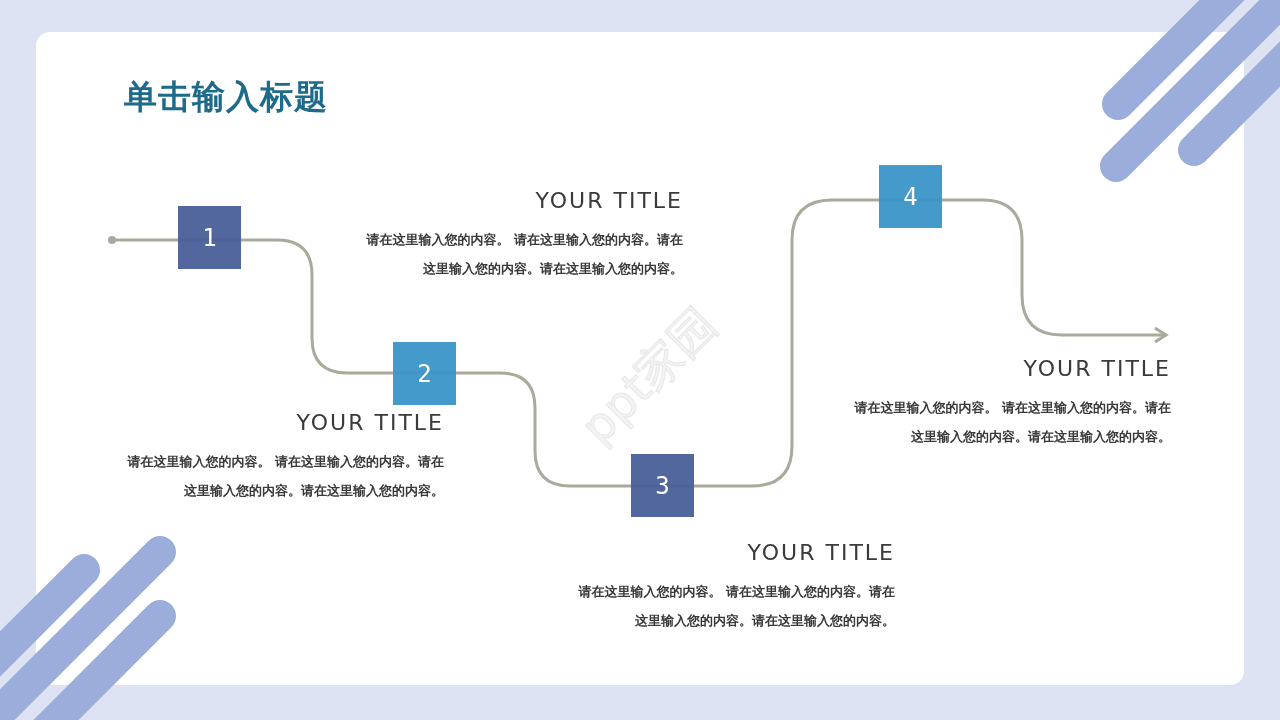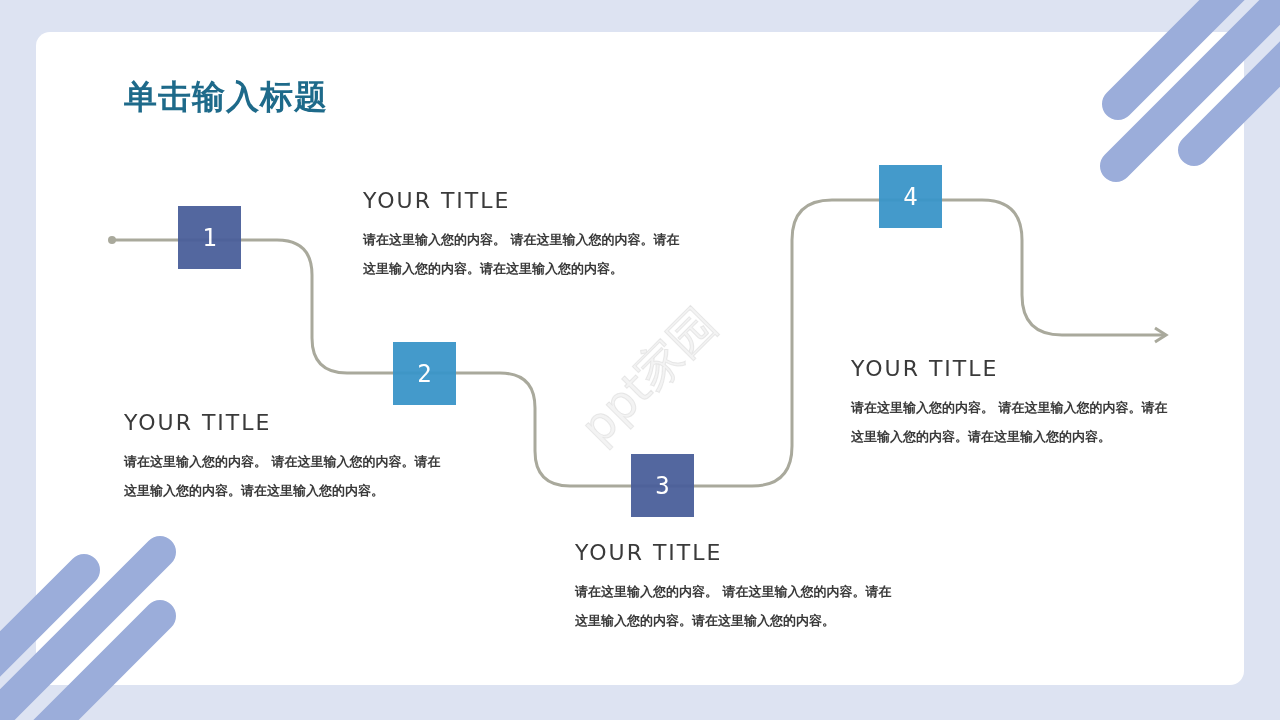--- a/index.html
+++ b/index.html
@@ -4,21 +4,21 @@
 <style>
   html, body { margin:0; padding:0; }
   body { width:1280px; height:720px; position:relative; overflow:hidden; background:#dde3f2; font-family:"DejaVu Sans", sans-serif; }
   .card { position:absolute; left:36px; top:32px; width:1208px; height:653px; background:#ffffff; border-radius:14px; }
   .stripes { position:absolute; left:0; top:0; width:1280px; height:720px; pointer-events:none; }
   .flow { position:absolute; left:0; top:0; width:1280px; height:720px; }
   .page-title { position:absolute; left:124px; top:75px; font-size:33px; font-weight:bold; color:#1e6a8a; letter-spacing:1px; margin:0; }
   .step-box { position:absolute; width:63px; height:63px; display:flex; align-items:center; justify-content:center; color:#ffffff; font-size:24px; font-family:"DejaVu Sans Mono", monospace; opacity:0.95; }
   .step-box.dark { background:#4a5f9a; }
   .step-box.light { background:#3a95c9; }
-  .block { position:absolute; width:320px; }
+  .block { position:absolute; width:320px;text-align:right; }
   .block-title { font-size:22px; color:#3a3a3a; letter-spacing:2px; font-family:"DejaVu Sans", sans-serif; margin:0 0 12px 0; font-weight:normal; }
   .block-body { font-size:13px; font-weight:bold; color:#3a3a3a; line-height:29px; margin:0; }
   .watermark { position:absolute; left:565px; top:345px; transform:rotate(-45deg); font-size:46px; color:rgba(220,220,220,0.35); -webkit-text-stroke:1px rgba(200,200,200,0.35); font-family:"DejaVu Sans", sans-serif; }
 </style>
 </head>
 <body>
 
 <div class="card"></div>
 
 <svg class="stripes" viewBox="0 0 1280 720">

